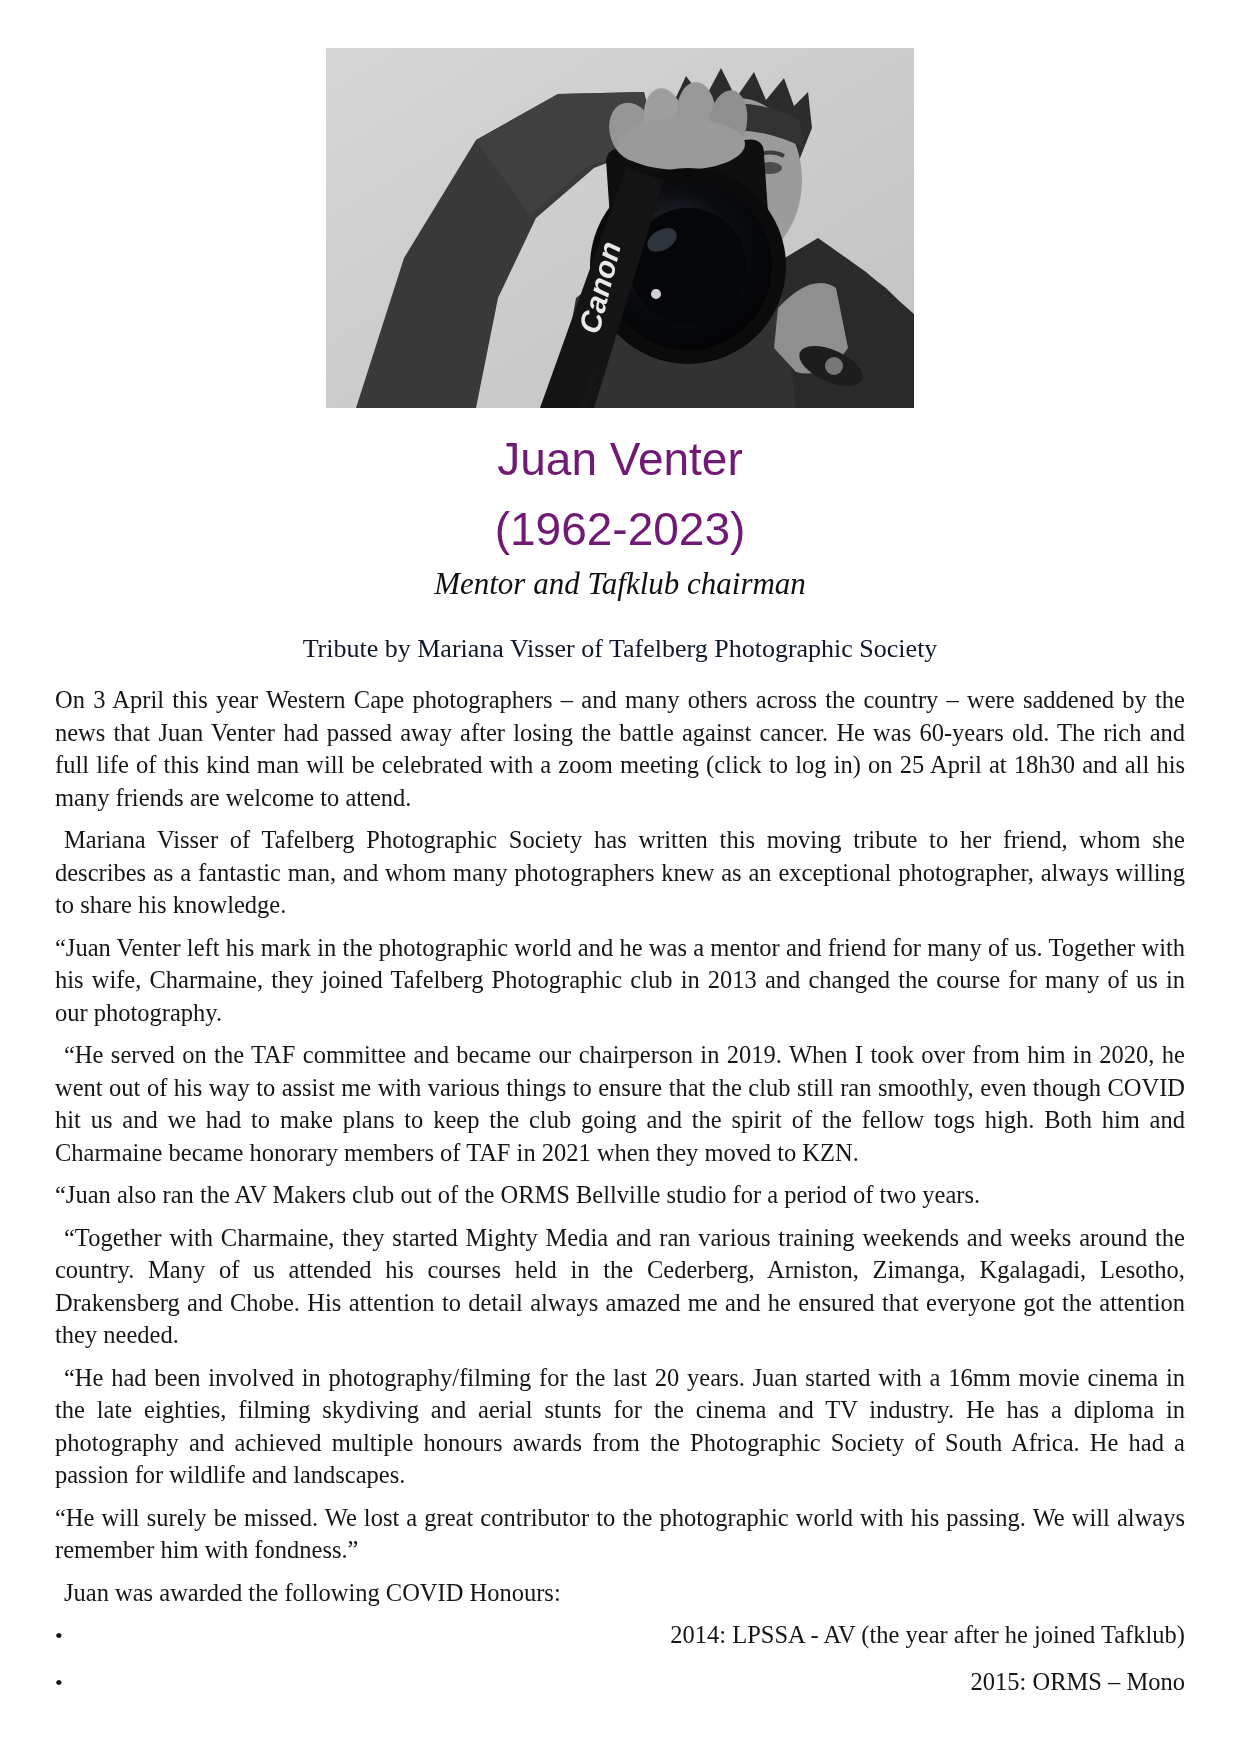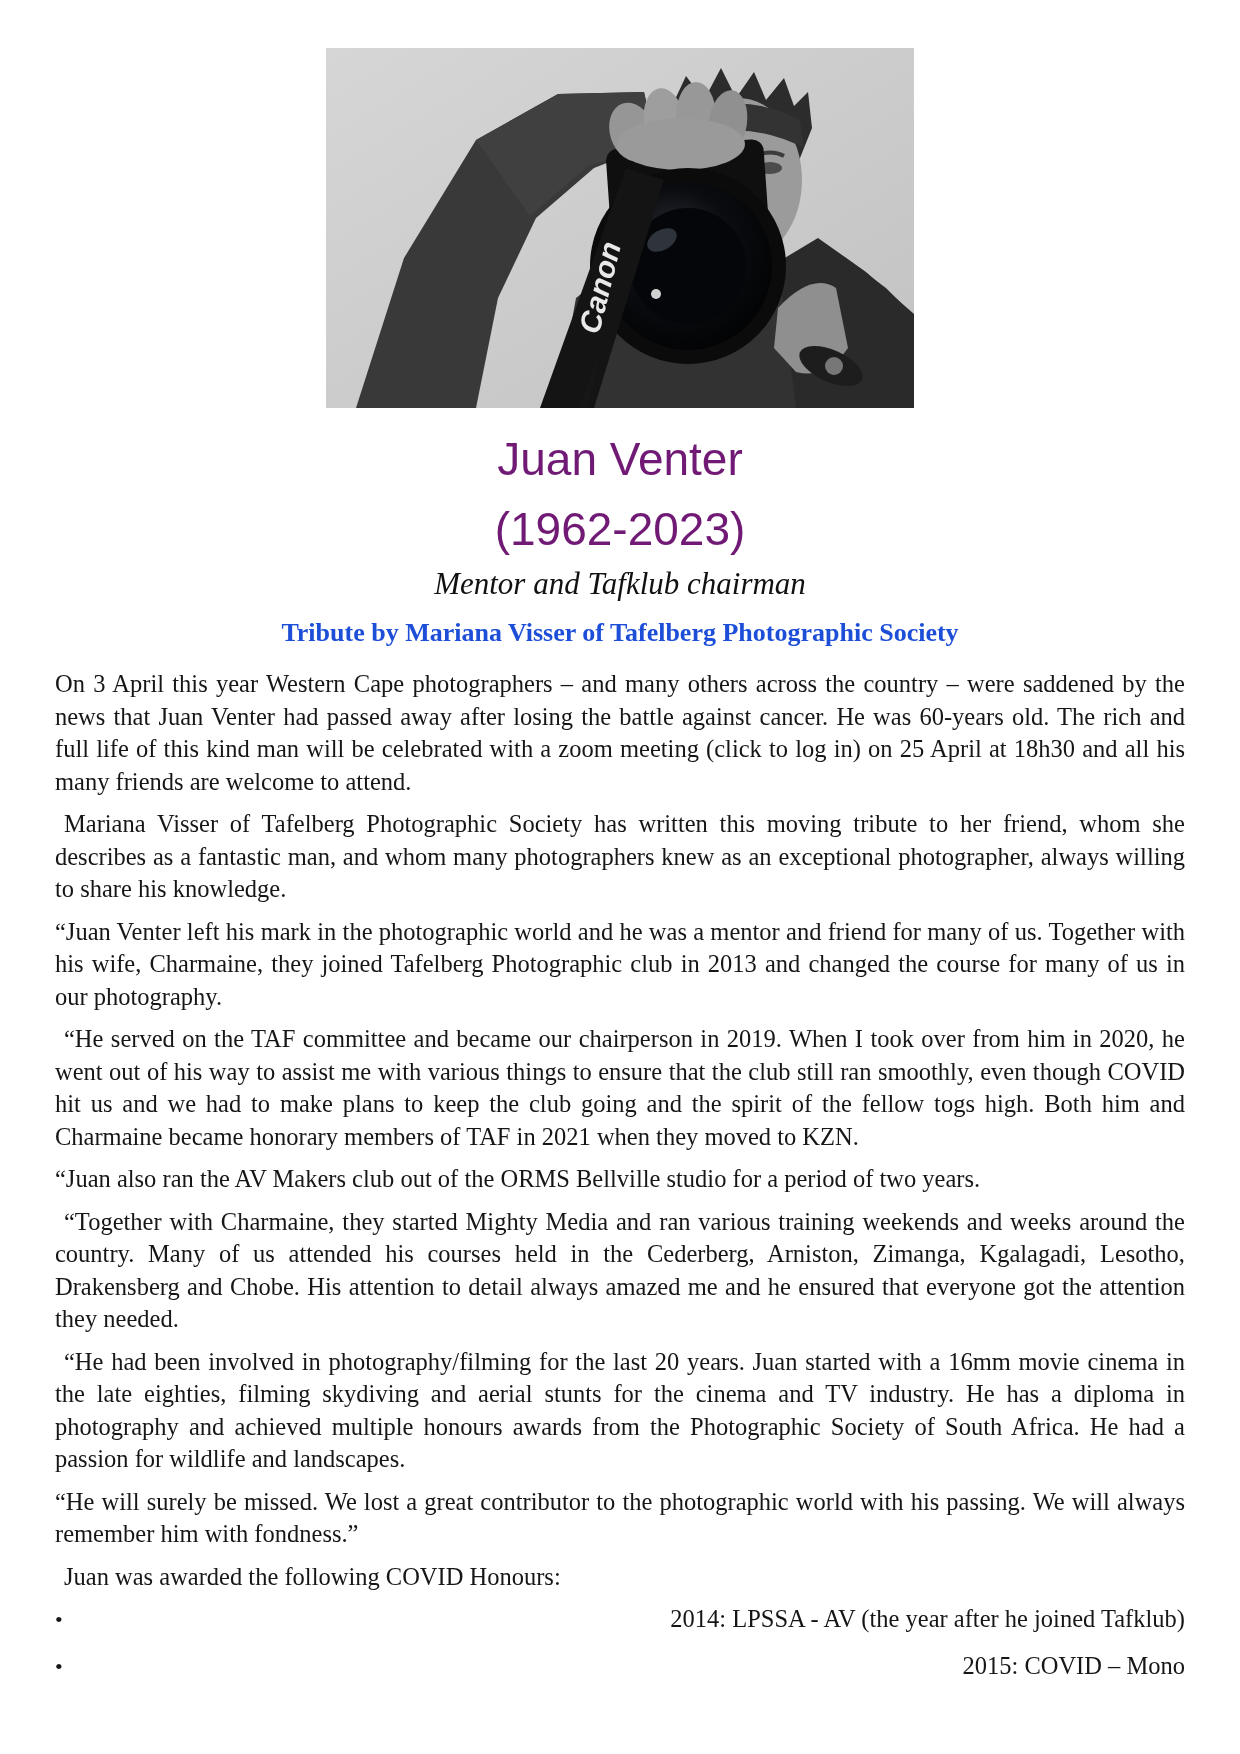--- a/index.html
+++ b/index.html
@@ -33,26 +33,26 @@
   .subtitle{
     font-family:"Liberation Serif",serif;
     font-style:italic;
     font-size:31px;
     line-height:40px;
     text-align:center;
     color:#111;
   }
   .tribute-heading{
     font-family:"Liberation Serif",serif;
-    font-weight:bold;
+    font-weight:normal;
     font-size:26px;
     line-height:34px;
     text-align:center;
-    color:#1d4ed8;
-    margin-top:12px;
+    color:#0f172a;
+    margin-top:28px;
   }
   
   .body-text{
     font-family:"Liberation Serif",serif;
     font-size:24.5px;
     line-height:32.5px;
     text-align:justify;
     color:#161616;
     margin-top:18px;
   }
@@ -162,17 +162,17 @@
     <p class="sp">Juan was awarded the following COVID Honours:</p>
   </div>
 
   <div class="honours">
     <div class="bullet-row">
       <span class="bullet-glyph">•</span>
       <span class="bullet-text">2014: LPSSA - AV (the year after he joined Tafklub)</span>
     </div>
     <div class="bullet-row">
       <span class="bullet-glyph">•</span>
-      <span class="bullet-text">2015: COVID – Mono</span>
+      <span class="bullet-text">2015: ORMS – Mono</span>
     </div>
   </div>
 
 </div>
 
 </body></html>

